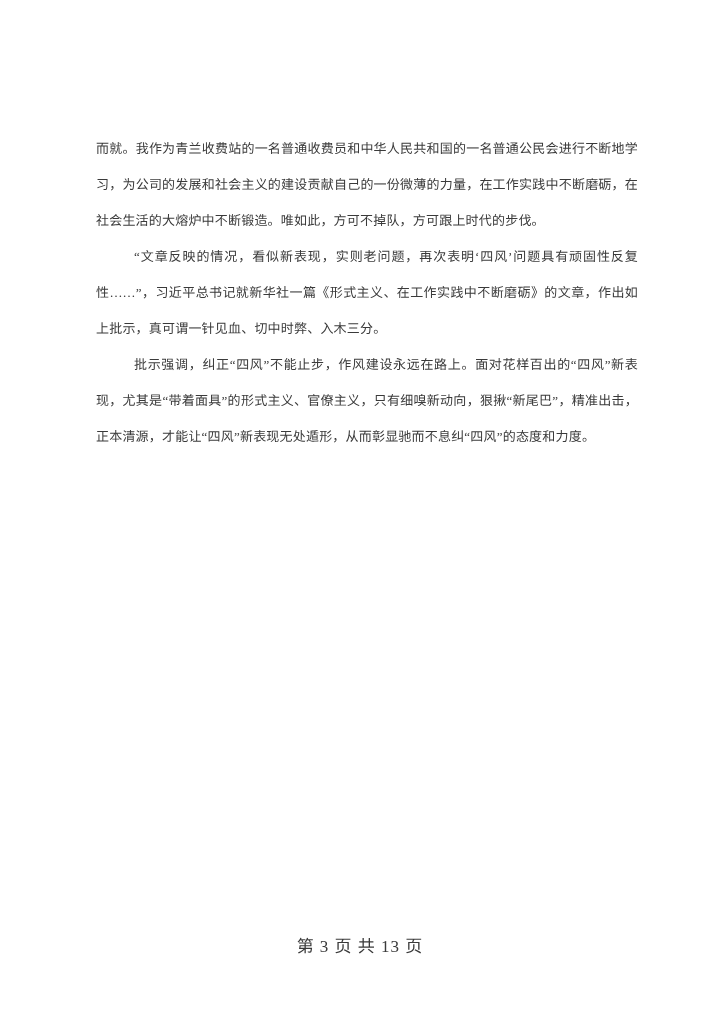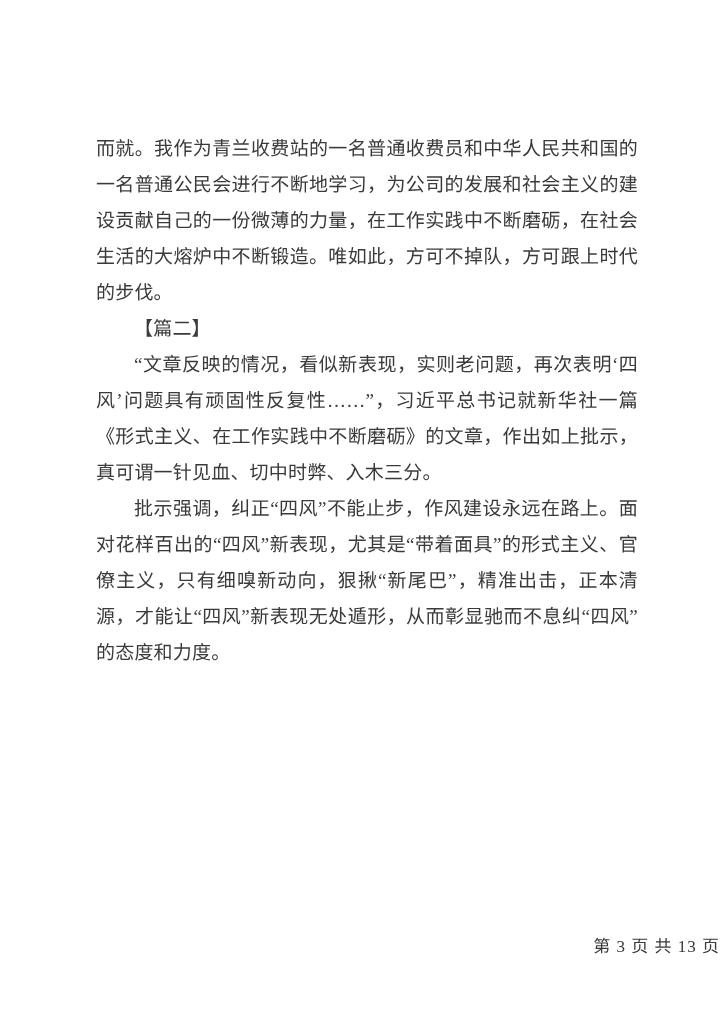--- a/index.html
+++ b/index.html
@@ -18,45 +18,44 @@
   }
   .doc-body {
     position: absolute;
     left: 96px;
     top: 131px;
     width: 542px;
   }
   .doc-body p {
     margin: 0;
     padding: 0;
-    font-size: 19px;
+    font-size: 13px;
     line-height: 36px;
     text-align: justify;
     letter-spacing: 0.2px;
     word-break: normal;
   }
   .doc-body p.indent {
     text-indent: 38px;
   }
   .page-footer {
     position: absolute;
     top: 936px;
     left: 0;
     width: 100%;
-    text-align: right;
+    text-align: center;
     font-size: 17px;
     line-height: 22px;
     letter-spacing: 1px;
     color: #3a3a3a;
   }
 </style>
 </head>
 <body>
 
 <div class="page">
   <div class="doc-body">
     <p>而就。我作为青兰收费站的一名普通收费员和中华人民共和国的一名普通公民会进行不断地学习，为公司的发展和社会主义的建设贡献自己的一份微薄的力量，在工作实践中不断磨砺，在社会生活的大熔炉中不断锻造。唯如此，方可不掉队，方可跟上时代的步伐。</p>
-    <p class="indent">【篇二】</p>
     <p class="indent">“文章反映的情况，看似新表现，实则老问题，再次表明‘四风’问题具有顽固性反复性……”，习近平总书记就新华社一篇《形式主义、在工作实践中不断磨砺》的文章，作出如上批示，真可谓一针见血、切中时弊、入木三分。</p>
     <p class="indent">批示强调，纠正“四风”不能止步，作风建设永远在路上。面对花样百出的“四风”新表现，尤其是“带着面具”的形式主义、官僚主义，只有细嗅新动向，狠揪“新尾巴”，精准出击，正本清源，才能让“四风”新表现无处遁形，从而彰显驰而不息纠“四风”的态度和力度。</p>
   </div>
   <div class="page-footer">第 3 页 共 13 页</div>
 </div>
 
 </body></html>

